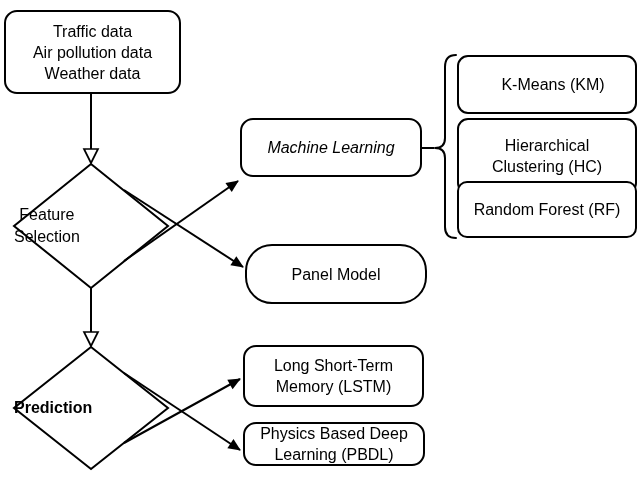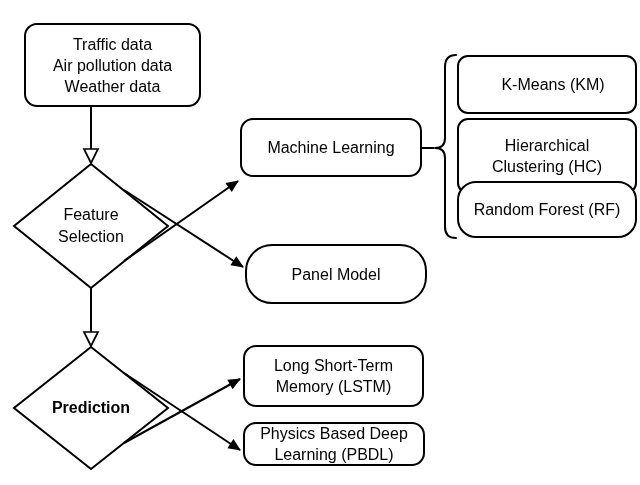--- a/index.html
+++ b/index.html
@@ -34,35 +34,35 @@
     text-align: center;
     font-size: 16px;
     line-height: 21px;
     white-space: pre-line;
     z-index: 1;
   }
   .diamond-label {
     position: absolute;
     display: flex;
     align-items: center;
-    justify-content: center;
+    justify-content: flex-start;
     text-align: center;
     font-size: 16px;
     line-height: 22px;
     white-space: pre-line;
     z-index: 1;
     pointer-events: none;
   }
   
-  #n-data-sources   { left: 4px;   top: 23px;   width: 177px; height: 84px; margin-left: 20px; }
-  #n-machine-learning { left: 240px; top: 118px; width: 182px; height: 59px; }
+  #n-data-sources   { left: 4px;   top: 10px;   width: 177px; height: 84px; }
+  #n-machine-learning { left: 240px; top: 118px; width: 182px; height: 59px; font-style: italic; }
   #n-panel-model    { left: 245px; top: 244px; width: 182px; height: 60px; border-radius: 27px; }
   #n-k-means        { left: 457px; top: 55px;  width: 180px; height: 59px; border-radius: 11px; padding-left: 12px; }
   #n-hierarchical   { left: 457px; top: 118px; width: 180px; height: 76px; border-radius: 11px; }
-  #n-random-forest  { left: 457px; top: 181px; width: 180px; height: 57px; border-radius: 19px; }
+  #n-random-forest  { left: 457px; top: 181px; width: 180px; height: 57px; border-radius: 10px; }
   #n-lstm           { left: 243px; top: 345px; width: 181px; height: 62px; }
   #n-pbdl           { left: 243px; top: 422px; width: 182px; height: 44px; }
   #l-feature-selection { left: 14px; top: 164px; width: 154px; height: 124px; }
   #l-prediction        { left: 14px; top: 347px; width: 154px; height: 122px; font-weight: bold; }
 </style>
 </head>
 <body>
 
 <div id="canvas">
 

